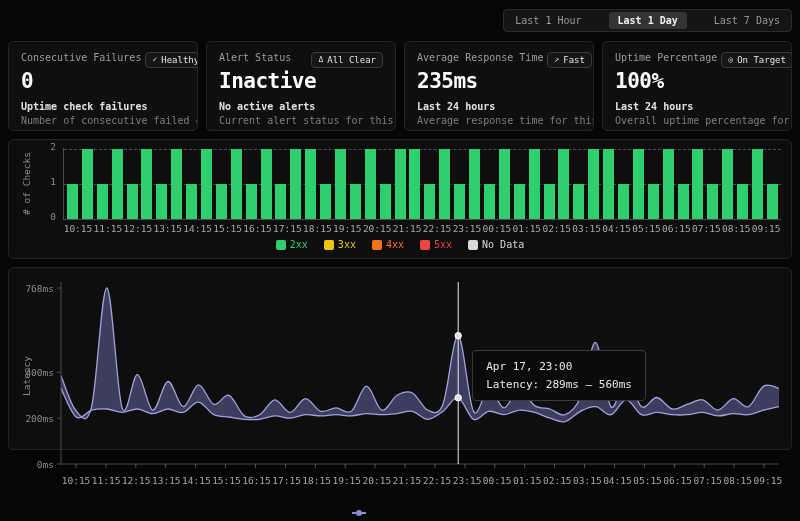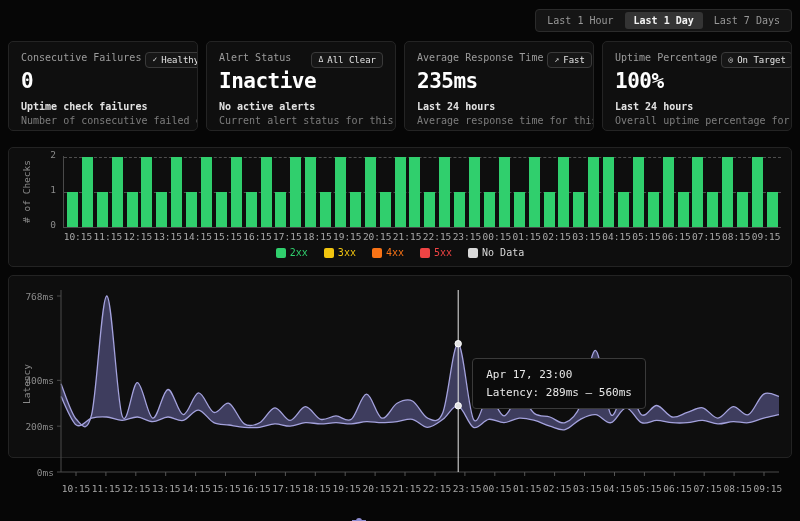--- a/index.html
+++ b/index.html
@@ -1,25 +1,25 @@
 <!DOCTYPE html>
 <html><head>
 <meta charset="utf-8">
 <title>Monitoring Dashboard</title>
 <style>
   *{box-sizing:border-box;margin:0;padding:0}
   html,body{width:800px;height:521px;overflow:hidden}
   body{background:#060606;font-family:"DejaVu Sans Mono",monospace;padding:8px;color:#e6e6e6}
   
   .topbar{display:flex;justify-content:flex-end;margin:1px 0 9px}
-  .seg{display:flex;background:#151515;border:1px solid #2b2b2b;border-radius:4px;padding:2px;gap:2px}
+  .seg{display:flex;background:#151515;border:1px solid #2b2b2b;border-radius:4px;padding:2px;gap:18px}
   .tr-btn{font-family:"DejaVu Sans Mono",monospace;font-size:10px;color:#989898;background:transparent;border:none;padding:3px 9px;border-radius:3px;cursor:pointer;white-space:nowrap}
   .tr-btn.active{background:#343434;color:#f2f2f2;font-weight:bold}
   
-  .cards{display:grid;grid-template-columns:repeat(4,1fr);gap:8px;margin-bottom:16px}
+  .cards{display:grid;grid-template-columns:repeat(4,1fr);gap:8px;margin-bottom:8px}
   .card{background:#0f0f0f;border:1px solid #242424;border-radius:5px;padding:10px 12px;height:90px;overflow:hidden}
   .card-top{display:flex;justify-content:space-between;align-items:flex-start;gap:4px}
   .card-title{font-size:10px;color:#9c9c9c;white-space:nowrap}
   .badge{display:flex;gap:4px;align-items:center;border:1px solid #3a3a3a;background:#161616;border-radius:4px;padding:2px 6px;font-size:9px;color:#e4e4e4;white-space:nowrap;flex:none}
   .badge-icon{font-size:8px;line-height:1;color:#dcdcdc}
   .card-value{font-size:21px;font-weight:bold;color:#ffffff;margin:1px 0 8px;letter-spacing:-.5px;line-height:1.15}
   .card-sub{font-size:10px;font-weight:bold;color:#e2e2e2;margin-bottom:3px;white-space:nowrap}
   .card-desc{font-size:10px;color:#7d7d7d;white-space:nowrap}
   
   .panel{background:#0e0e0e;border:1px solid #232323;border-radius:5px}

